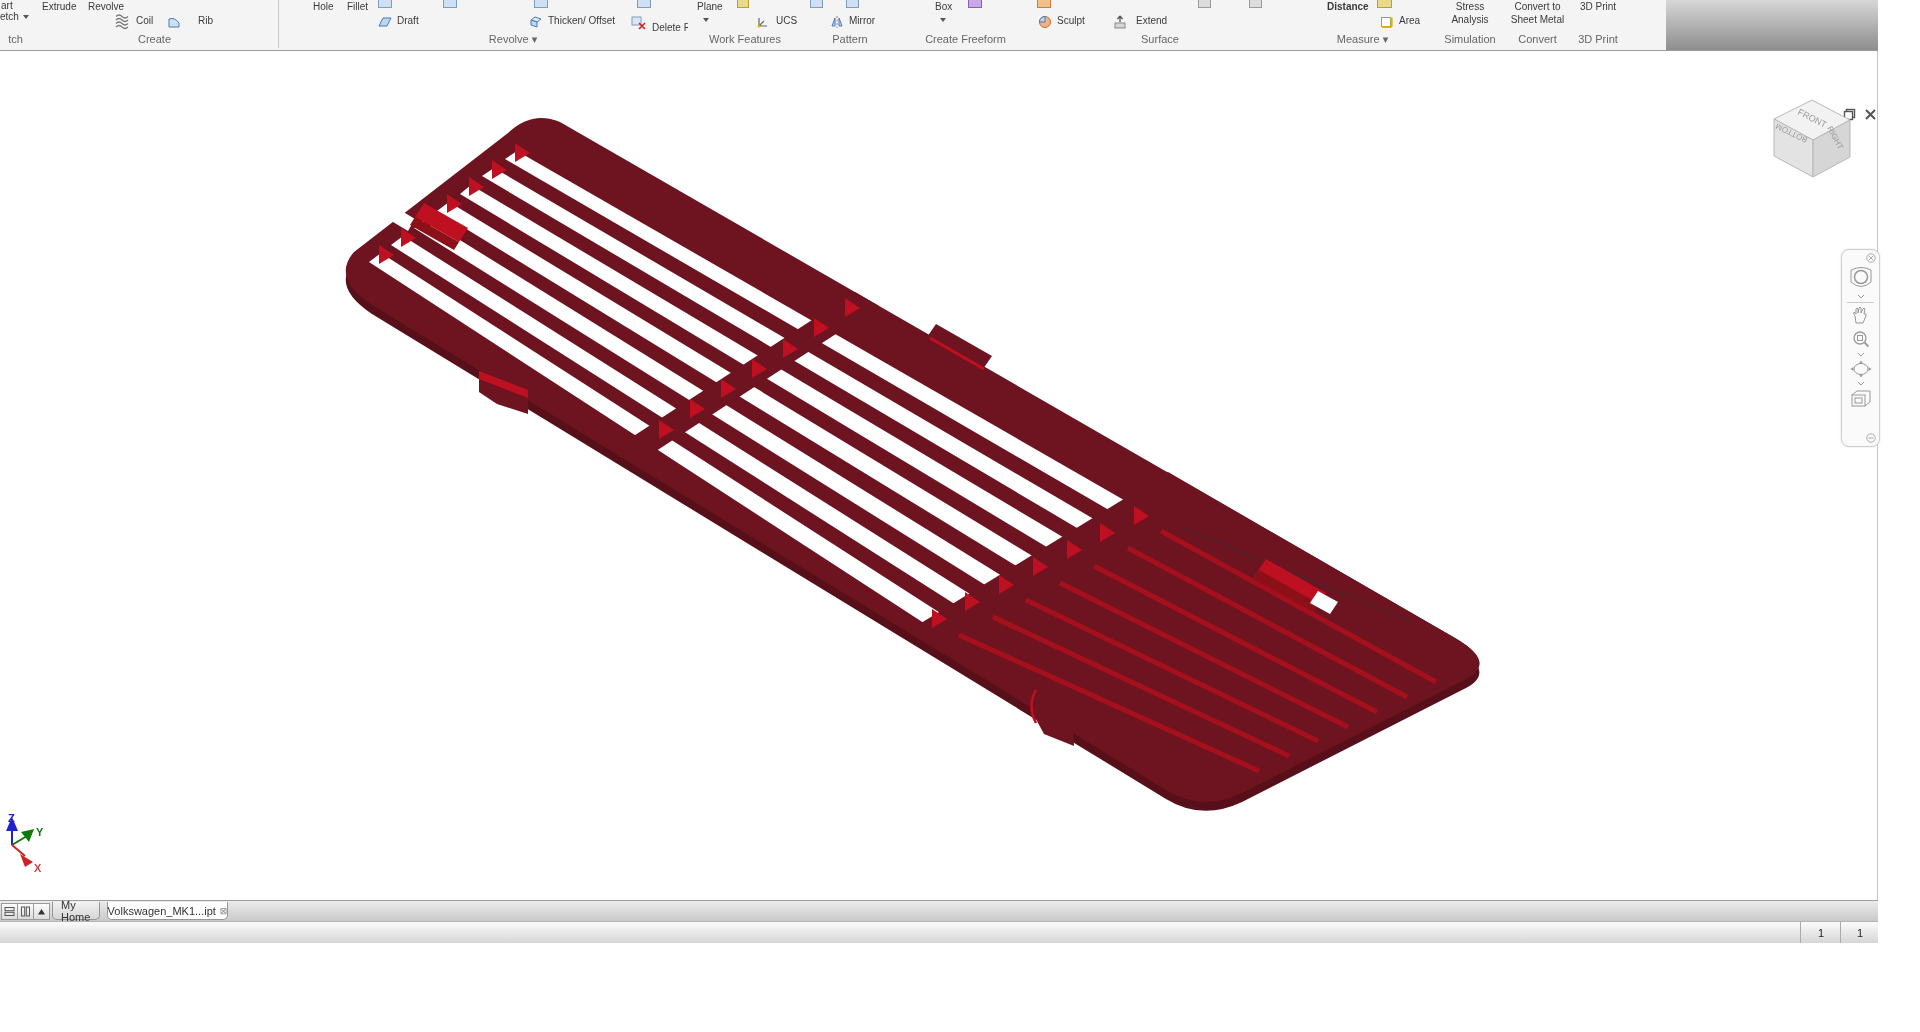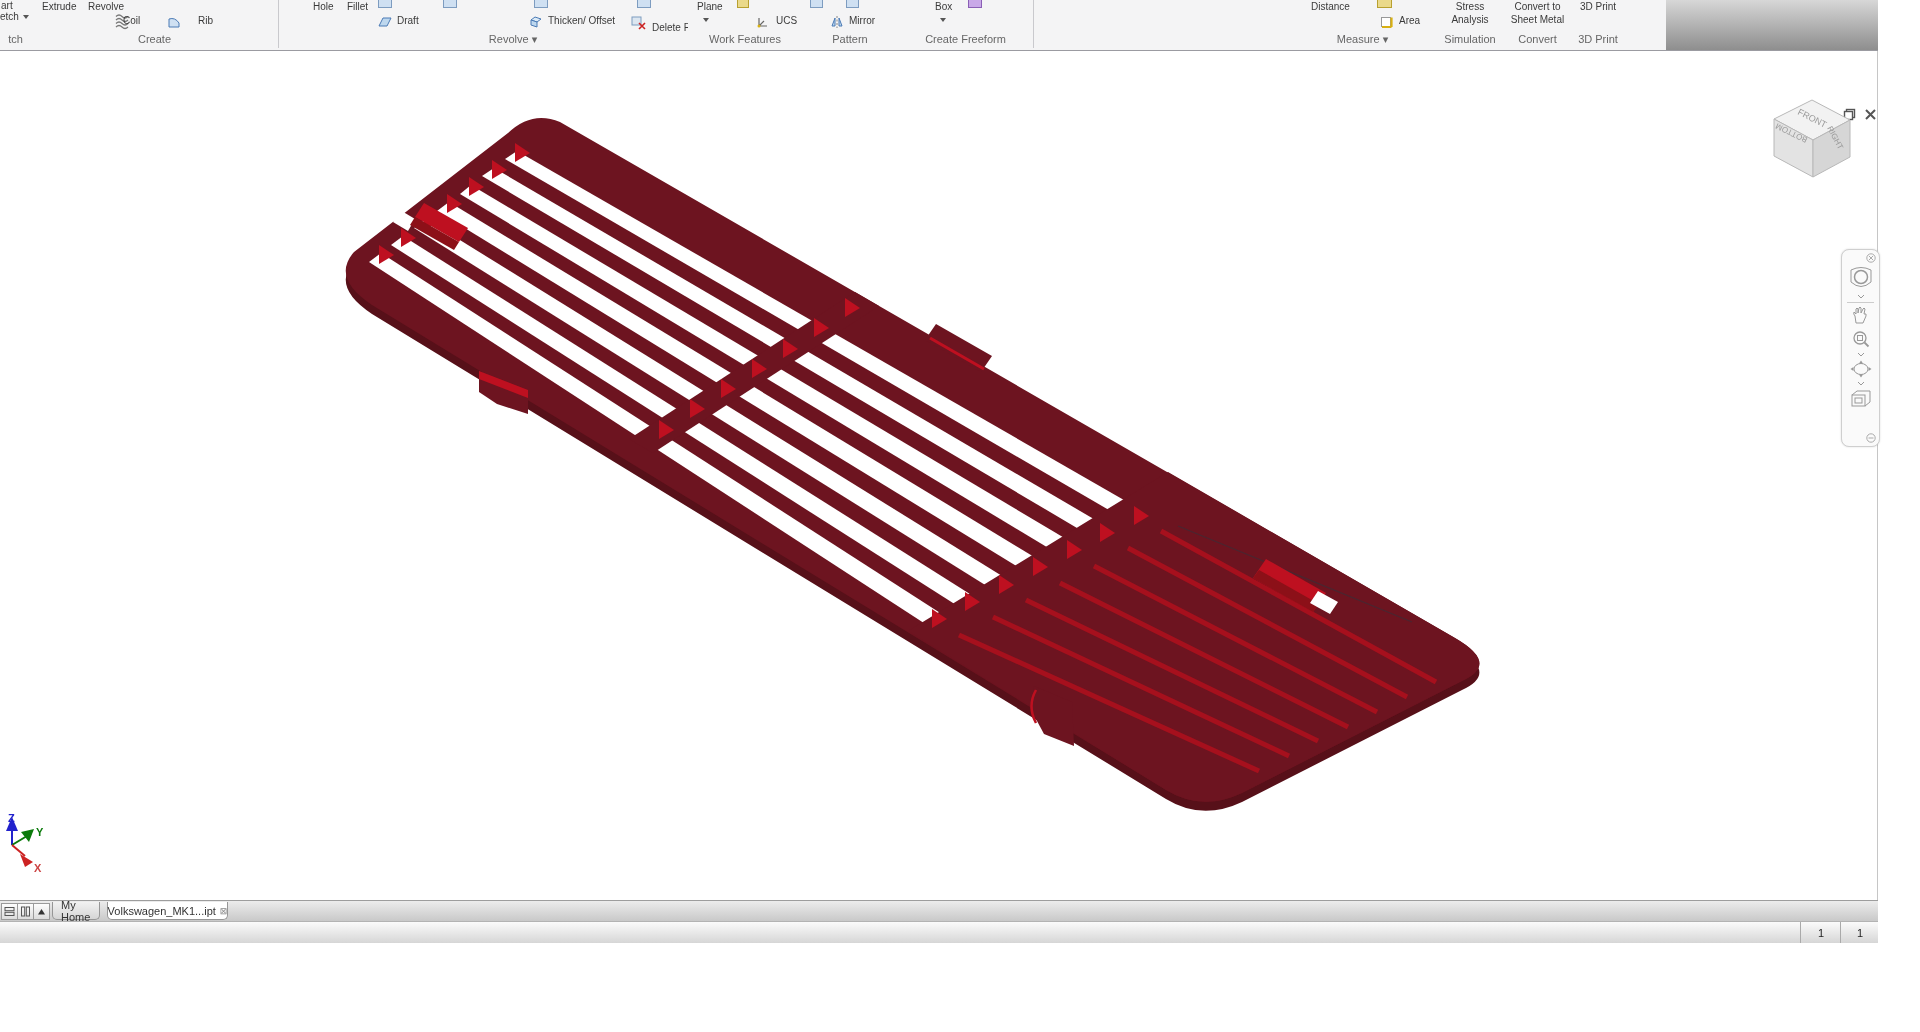--- a/index.html
+++ b/index.html
@@ -47,21 +47,21 @@
       <span class="caret" style="left:23px;top:15px;"></span>
       <span class="panel-label">tch</span>
     </div>
 
     <div class="panel" style="left:31px;width:247px;">
       <span class="item-label" style="left:11px;top:1px;">Extrude</span>
       <span class="item-label" style="left:57px;top:1px;">Revolve</span>
       <svg class="icon16" style="left:83px;top:14px;" viewBox="0 0 16 16">
           <path d="M2,13 q3,-3 6,0 q3,3 6,0 M2,9.5 q3,-3 6,0 q3,3 6,0 M2,6 q3,-3 6,0 q3,3 6,0 M2,2.5 q3,-3 6,0 q3,3 6,0" stroke="#777" fill="none" stroke-width="1.2"></path>
         </svg>
-      <span class="item-label" style="left:92px;top:15px;">Coil</span>
+      <span class="item-label" style="left:105px;top:15px;">Coil</span>
       <svg class="icon16" style="left:135px;top:14px;" viewBox="0 0 16 16">
           <path d="M3,13 L3,5 Q9,3 13,9 L13,13 Z" fill="#cfe0f2" stroke="#4a7ab5"></path>
         </svg>
       <span class="item-label" style="left:167px;top:15px;">Rib</span>
       <span class="panel-label">Create</span>
     </div>
 
     <div class="panel" style="left:278px;width:410px;margin-left:30px;">
       <span class="item-label" style="left:5px;top:1px;">Hole</span>
       <span class="item-label" style="left:39px;top:1px;">Fillet</span>
@@ -110,23 +110,39 @@
       <span class="panel-label">Pattern</span>
     </div>
 
     <div class="panel" style="left:898px;width:135px;">
       <span class="item-label" style="left:37px;top:1px;">Box</span>
       <span class="caret" style="left:42px;top:18px;"></span>
       <span class="frag purple" style="left:70px;width:12px;"></span>
       <span class="panel-label">Create Freeform</span>
     </div>
 
+    <div class="panel" style="left:1033px;width:254px;">
+      <span class="frag orange" style="left:4px;width:12px;"></span>
+      <span class="frag gray" style="left:165px;width:11px;"></span>
+      <span class="frag gray" style="left:216px;width:11px;"></span>
+      <svg class="icon16" style="left:4px;top:14px;" viewBox="0 0 16 16">
+          <circle cx="8" cy="8" r="5.5" fill="#f4b183" stroke="#c07030"></circle>
+          <path d="M8,8 L8,2.5 A5.5,5.5 0 0 0 2.5,8 Z" fill="#bdd7ee" stroke="#4a7ab5"></path>
+        </svg>
+      <span class="item-label" style="left:24px;top:15px;">Sculpt</span>
+      <svg class="icon16" style="left:79px;top:14px;" viewBox="0 0 16 16">
+          <rect x="3" y="9" width="10" height="5" fill="#d6d6d6" stroke="#888"></rect>
+          <path d="M8,8 L8,2 M8,2 L5.5,5 M8,2 L10.5,5" stroke="#555" fill="none" stroke-width="1.3"></path>
+        </svg>
+      <span class="item-label" style="left:103px;top:15px;">Extend</span>
+      <span class="panel-label">Surface</span>
+    </div>
 
     <div class="panel" style="left:1287px;width:151px;">
-      <span class="item-label" style="left:24px;top:1px;">Distance</span>
+      <span class="item-label" style="left:40px;top:1px;font-weight:bold;">Distance</span>
       <span class="frag yellow" style="left:90px;width:13px;"></span>
       <svg class="icon16" style="left:92px;top:14px;" viewBox="0 0 16 16">
           <rect x="2.5" y="3.5" width="9" height="9" fill="#fff" stroke="#999"></rect>
           <path d="M12.5,3.5 L12.5,13 M12.5,13 L3,13" stroke="#d8b012" stroke-width="2.2" fill="none"></path>
         </svg>
       <span class="item-label" style="left:112px;top:15px;">Area</span>
       <span class="panel-label"><span>Measure</span> ▾</span>
     </div>
 
     <div class="panel" style="left:1438px;width:64px;">

